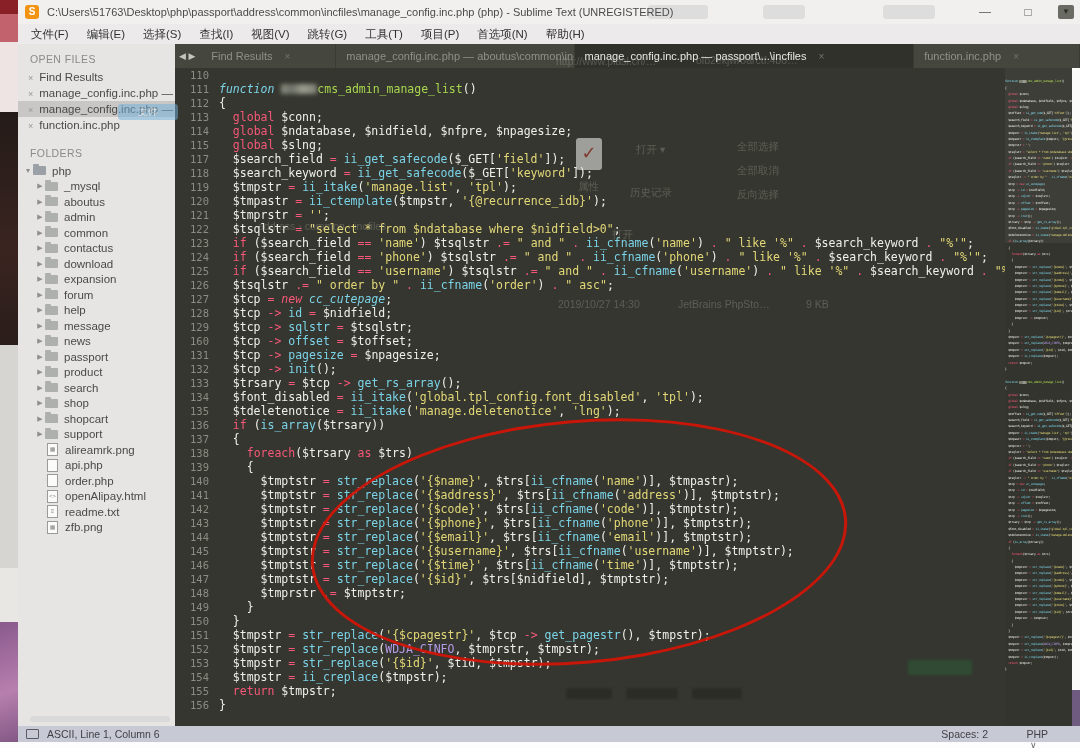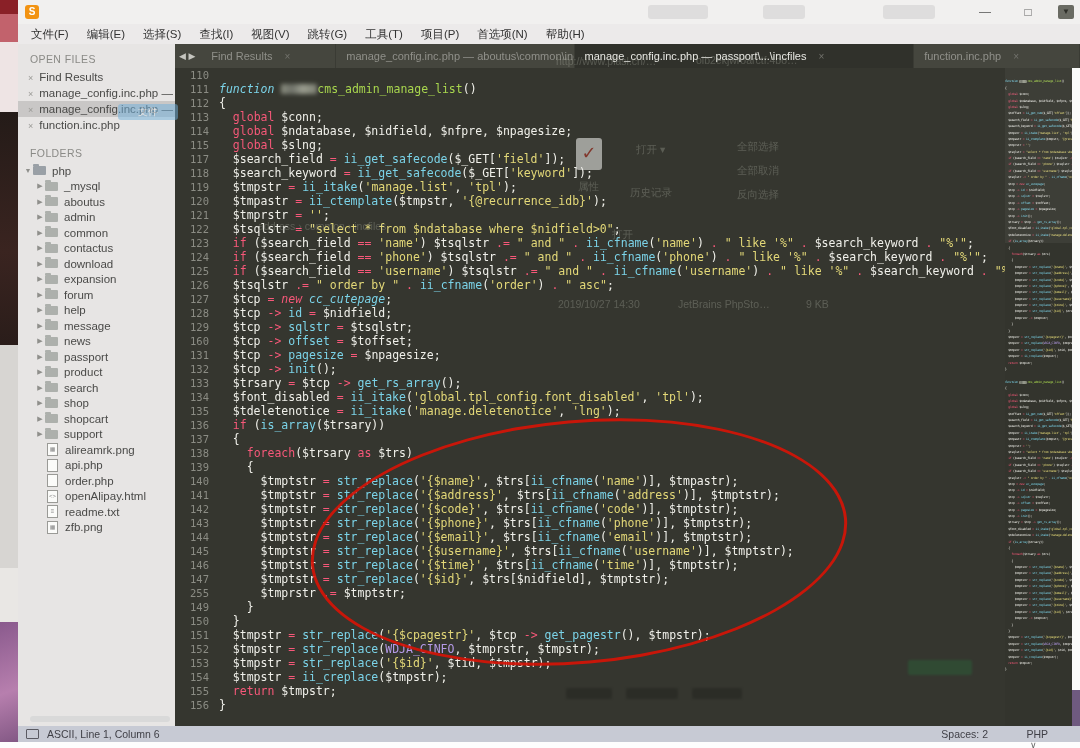--- a/index.html
+++ b/index.html
@@ -116,20 +116,21 @@
 <div class="edge" id="edgeL5"></div>
 <div class="edge" id="edgeL6"></div>
 <div class="edge" id="edgeL7"></div>
 <div class="edgeR" id="edgeR1"></div>
 <div class="edgeR" id="edgeR2"></div>
 <div class="edgeR" id="edgeR3"></div>
 <div class="edgeR" id="edgeR4"></div>
 
 <div class="abs" id="titlebar">
   <div id="app-icon">S</div>
+  <div id="title-text">C:\Users\51763\Desktop\php\passport\address\common\incfiles\manage_config.inc.php (php) - Sublime Text (UNREGISTERED)</div>
   <div class="tblob" style="left:630px;width:60px"></div>
   <div class="tblob" style="left:745px;width:42px"></div>
   <div class="tblob" style="left:865px;width:52px"></div>
 </div>
 <div class="win-ctl" style="left:970px">—</div>
 <div class="win-ctl" style="left:1013px">□</div>
 <div class="win-ctl" style="left:1048px;font-size:14px">×</div>
 
 <div class="abs" id="menubar">
     <div class="menu-item">文件(F)</div>
@@ -435,21 +436,21 @@
     </div>
     <div class="line">
       <span class="num">146</span>
       <span class="code"><span class="tk-w">      $tmptstr </span><span class="tk-k">=</span><span class="tk-w"> </span><span class="tk-f">str_replace</span><span class="tk-w">(</span><span class="tk-s">'{$time}'</span><span class="tk-w">, $trs[</span><span class="tk-f">ii_cfname</span><span class="tk-w">(</span><span class="tk-s">'time'</span><span class="tk-w">)], $tmptstr);</span></span>
     </div>
     <div class="line">
       <span class="num">147</span>
       <span class="code"><span class="tk-w">      $tmptstr </span><span class="tk-k">=</span><span class="tk-w"> </span><span class="tk-f">str_replace</span><span class="tk-w">(</span><span class="tk-s">'{$id}'</span><span class="tk-w">, $trs[$nidfield], $tmptstr);</span></span>
     </div>
     <div class="line">
-      <span class="num">255</span>
+      <span class="num">148</span>
       <span class="code"><span class="tk-w">      $tmprstr </span><span class="tk-k">.=</span><span class="tk-w"> $tmptstr;</span></span>
     </div>
     <div class="line">
       <span class="num">149</span>
       <span class="code"><span class="tk-w">    }</span></span>
     </div>
     <div class="line">
       <span class="num">150</span>
       <span class="code"><span class="tk-w">  }</span></span>
     </div>

